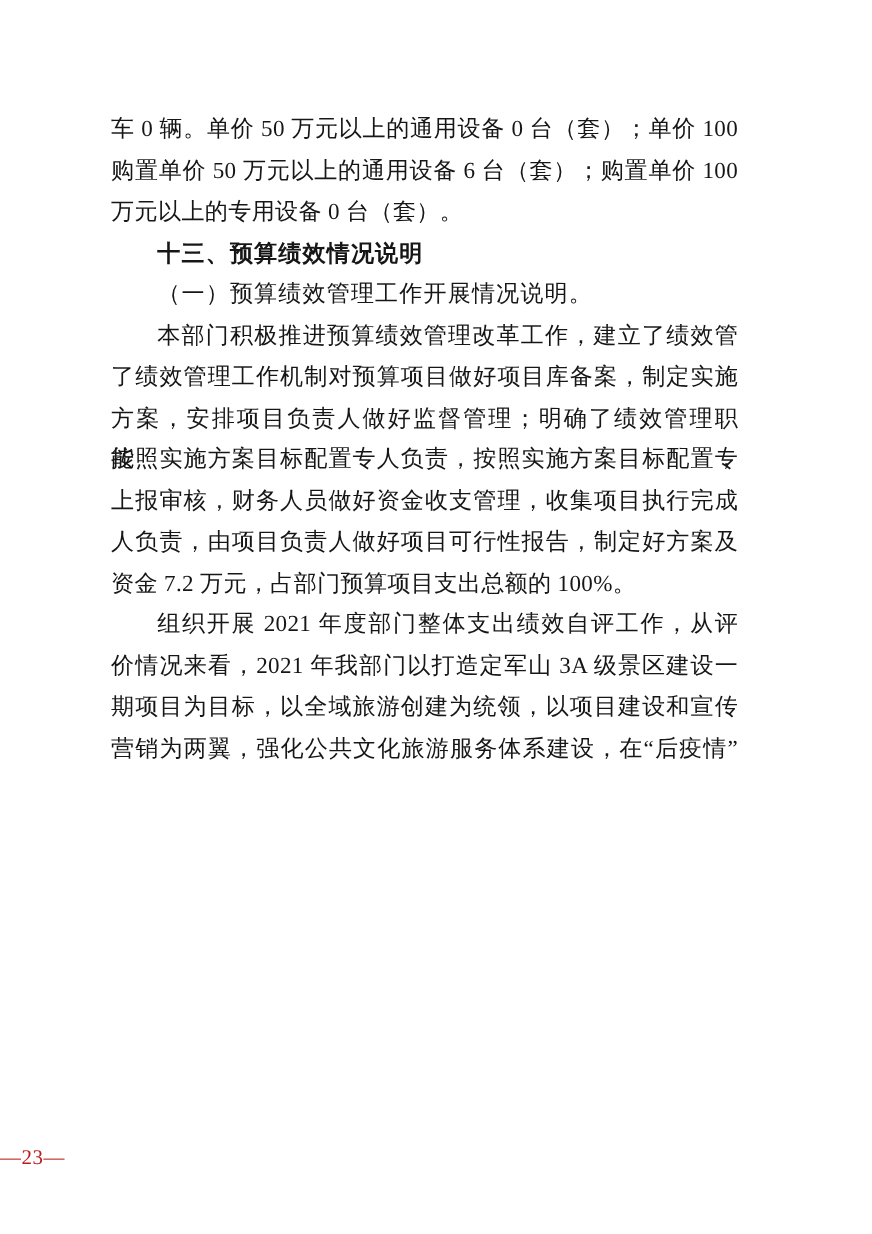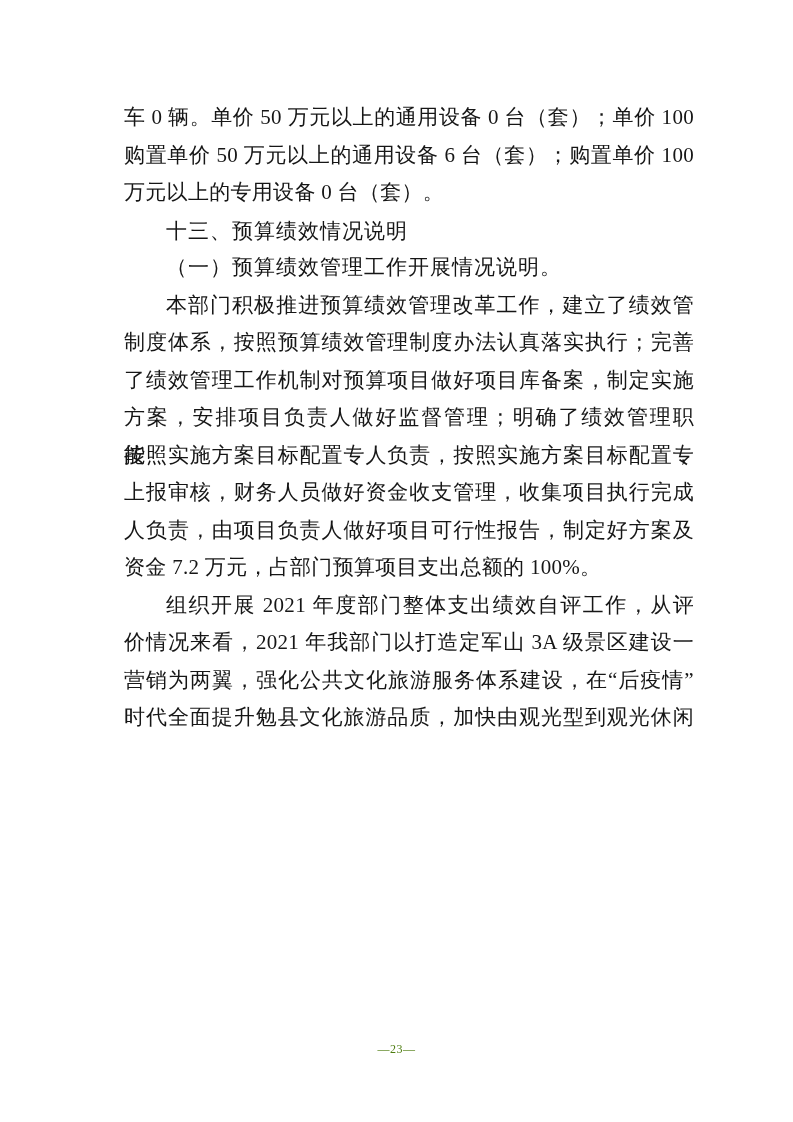--- a/index.html
+++ b/index.html
@@ -12,21 +12,21 @@
     width: 793px;
     height: 1122px;
     margin: 0 auto;
     background: #ffffff;
     overflow: hidden;
     font-family: "Liberation Serif", "DejaVu Serif", serif;
     color: #161616;
   }
   .text-block {
     position: absolute;
-    left: 124px;
+    left: 101px;
     top: 99px;
     width: 570px;
   }
   .line {
     font-size: 21px;
     line-height: 37.5px;
     height: 37.5px;
     letter-spacing: 0.3px;
     white-space: pre;
     overflow: visible;
@@ -35,57 +35,56 @@
     white-space: normal;
     text-align: justify;
     text-align-last: justify;
     text-justify: inter-character;
   }
   .line.indent {
     text-indent: 42px;
   }
   .line.heading {
     font-family: "Liberation Sans", "DejaVu Sans", sans-serif;
-    font-weight: normal;
+    font-weight: bold;
     letter-spacing: 1px;
   }
   .line.subheading {
     letter-spacing: 1px;
     font-family: Liberation Serif, serif;
   }
   .page-footer {
     position: absolute;
     left: 0;
     right: 0;
     top: 1042px;
-    text-align: center;
-    font-size: 12px;
+    text-align: left;
+    font-size: 19px;
     letter-spacing: 0.5px;
-    color: #4d7c0f;
+    color: #b91c1c;
   }
 </style>
 </head>
 <body>
 
 <div class="page">
   <main class="text-block">
       <div class="line body justify">车 0 辆。单价 50 万元以上的通用设备 0 台（套）；单价 100</div>
       <div class="line body justify">购置单价 50 万元以上的通用设备 6 台（套）；购置单价 100</div>
       <div class="line body">万元以上的专用设备 0 台（套）。</div>
       <div class="line heading indent">十三、预算绩效情况说明</div>
       <div class="line subheading indent">（一）预算绩效管理工作开展情况说明。</div>
       <div class="line body indent justify">本部门积极推进预算绩效管理改革工作，建立了绩效管</div>
-      <div class="line body justify">制度体系，按照预算绩效管理制度办法认真落实执行；完善</div>
       <div class="line body justify">了绩效管理工作机制对预算项目做好项目库备案，制定实施</div>
       <div class="line body justify">方案，安排项目负责人做好监督管理；明确了绩效管理职能，</div>
       <div class="line body justify">按照实施方案目标配置专人负责，按照实施方案目标配置专</div>
       <div class="line body justify">上报审核，财务人员做好资金收支管理，收集项目执行完成</div>
       <div class="line body justify">人负责，由项目负责人做好项目可行性报告，制定好方案及</div>
       <div class="line body">资金 7.2 万元，占部门预算项目支出总额的 100%。</div>
       <div class="line body indent justify">组织开展 2021 年度部门整体支出绩效自评工作，从评</div>
       <div class="line body justify">价情况来看，2021 年我部门以打造定军山 3A 级景区建设一</div>
+      <div class="line body justify">期项目为目标，以全域旅游创建为统领，以项目建设和宣传</div>
       <div class="line body justify">营销为两翼，强化公共文化旅游服务体系建设，在“后疫情”</div>
-      <div class="line body justify">时代全面提升勉县文化旅游品质，加快由观光型到观光休闲</div>
     </main>
   <div class="page-footer">
     <span>—23—</span>
   </div>
 </div>
 
 </body></html>

